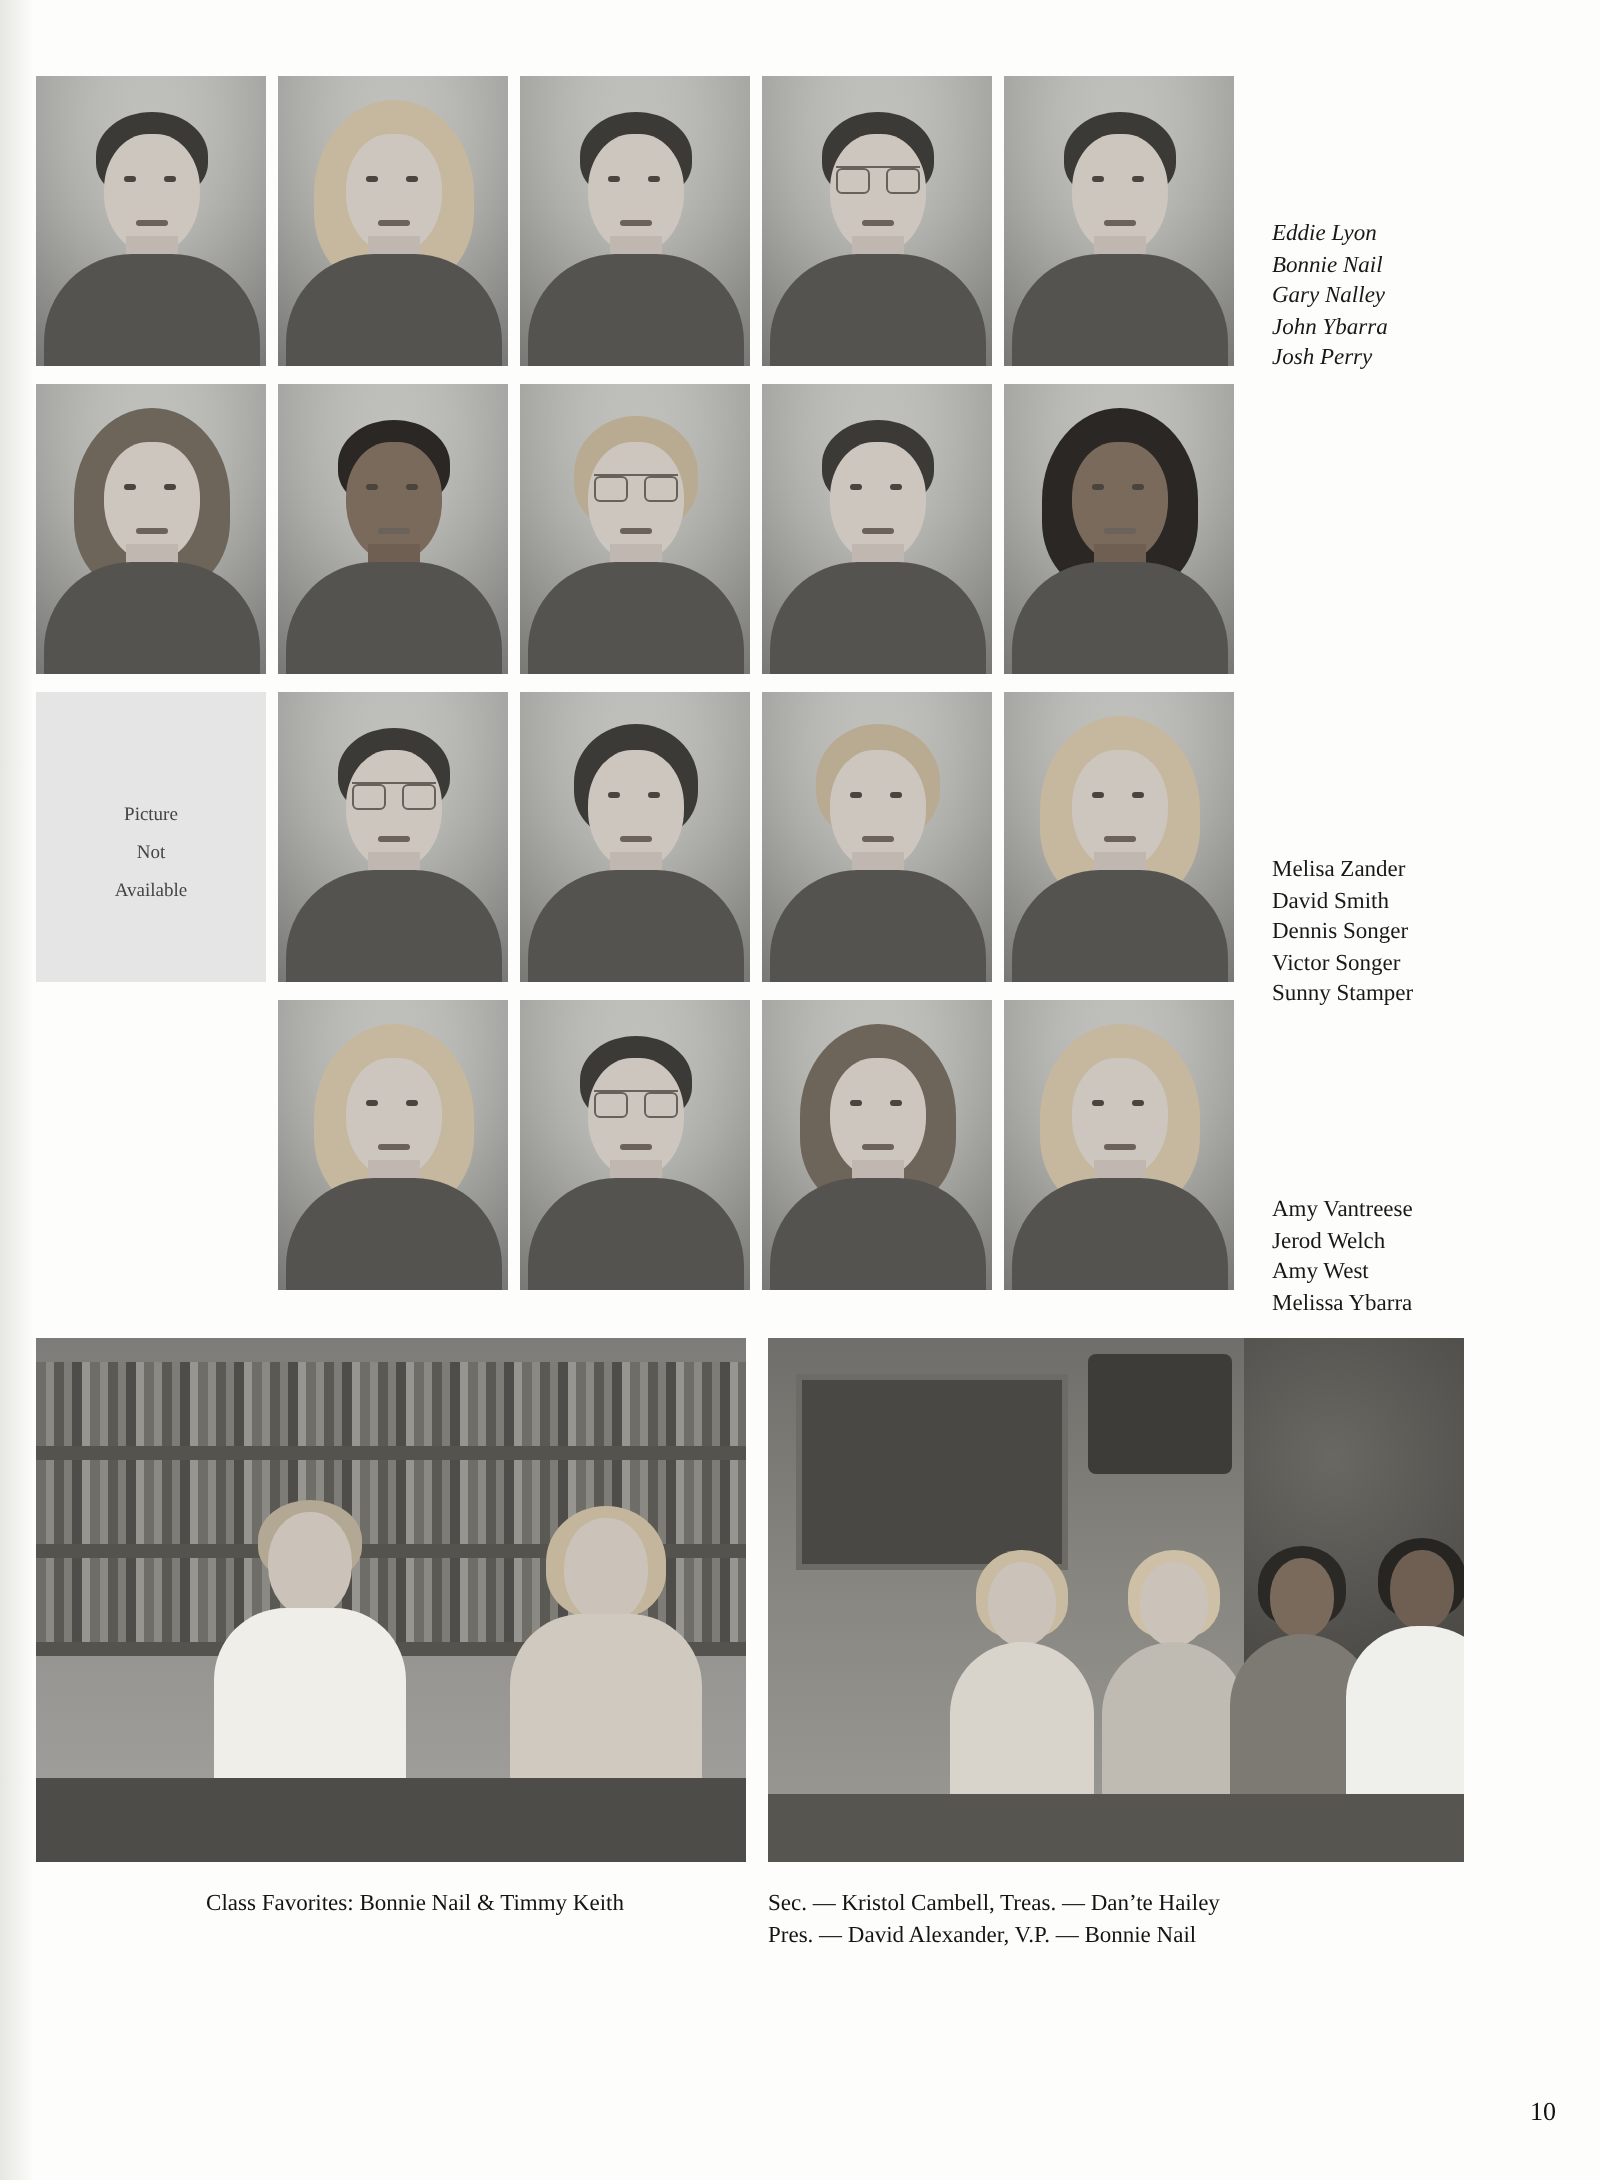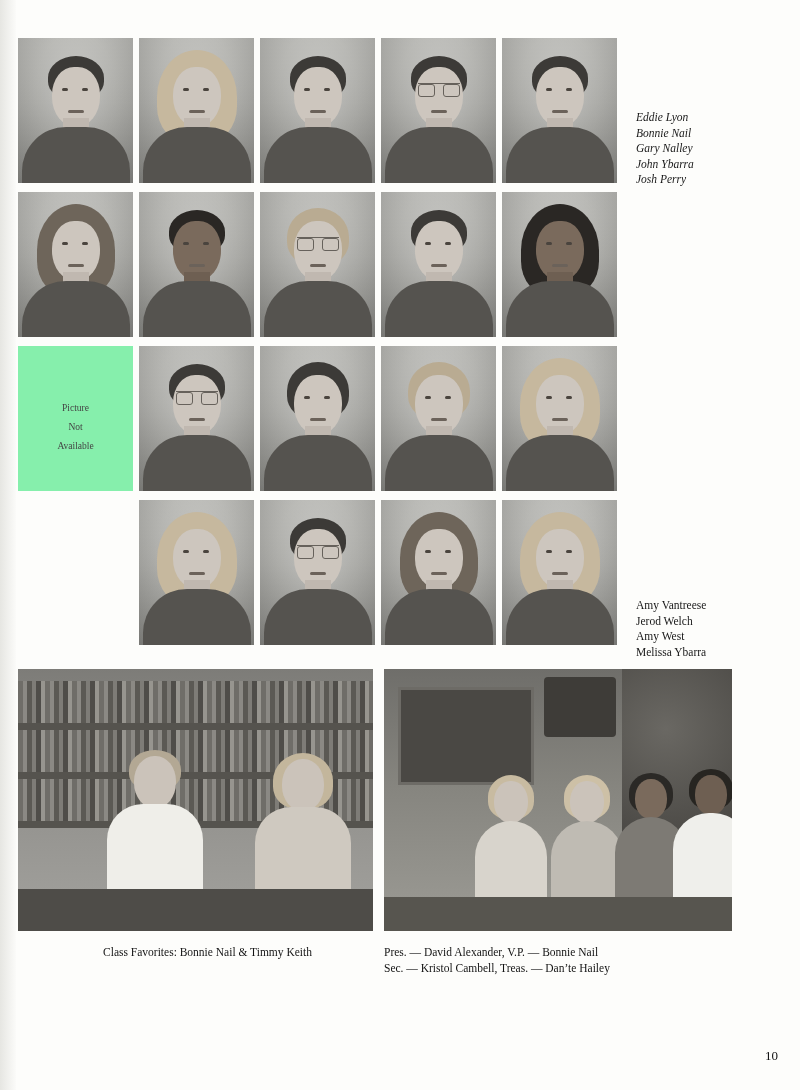--- a/index.html
+++ b/index.html
@@ -38,21 +38,21 @@
   .prow.r4 { margin-left: 121px; }
 
   .cell {
     width: 115px;
     height: 145px;
     position: relative;
     overflow: hidden;
     background: #d8d8d4;
   }
   .cell.empty {
-    background: #86efac;
+    background: #e5e5e5;
   }
   .cell.empty .na {
     position: absolute;
     left: 0;
     right: 0;
     text-align: center;
     font-size: 9.5px;
     color: #444;
     font-family: "Liberation Serif", serif;
   }
@@ -550,20 +550,27 @@
 
   <div class="names g1">
     <span class="nm">Eddie Lyon</span>
     <span class="nm">Bonnie Nail</span>
     <span class="nm">Gary Nalley</span>
     <span class="nm">John Ybarra</span>
     <span class="nm">Josh Perry</span>
   </div>
 
 
+  <div class="names g3">
+    <span class="nm">Melisa Zander</span>
+    <span class="nm">David Smith</span>
+    <span class="nm">Dennis Songer</span>
+    <span class="nm">Victor Songer</span>
+    <span class="nm">Sunny Stamper</span>
+  </div>
 
   <div class="names g4">
     <span class="nm">Amy Vantreese</span>
     <span class="nm">Jerod Welch</span>
     <span class="nm">Amy West</span>
     <span class="nm">Melissa Ybarra</span>
   </div>
 
   <div class="bottom">
     <div class="bigphoto left">
@@ -613,19 +620,19 @@
       <div style="position:absolute;left:0;right:0;bottom:0;height:34px;background:#57554f;"></div>
     </div>
   </div>
 
   <div class="captions">
     <div class="cap-left">
       <span class="ln">Class Favorites:</span>
       <span class="ln">Bonnie Nail &amp; Timmy Keith</span>
     </div>
     <div class="cap-right">
+      <span class="ln">Sec. — Kristol Cambell, Treas. — Dan’te Hailey</span>
       <span class="ln">Pres. — David Alexander, V.P. — Bonnie Nail</span>
-      <span class="ln">Sec. — Kristol Cambell, Treas. — Dan’te Hailey</span>
     </div>
   </div>
 
   <div class="page-number">10</div>
 </div>
 
 </body></html>

